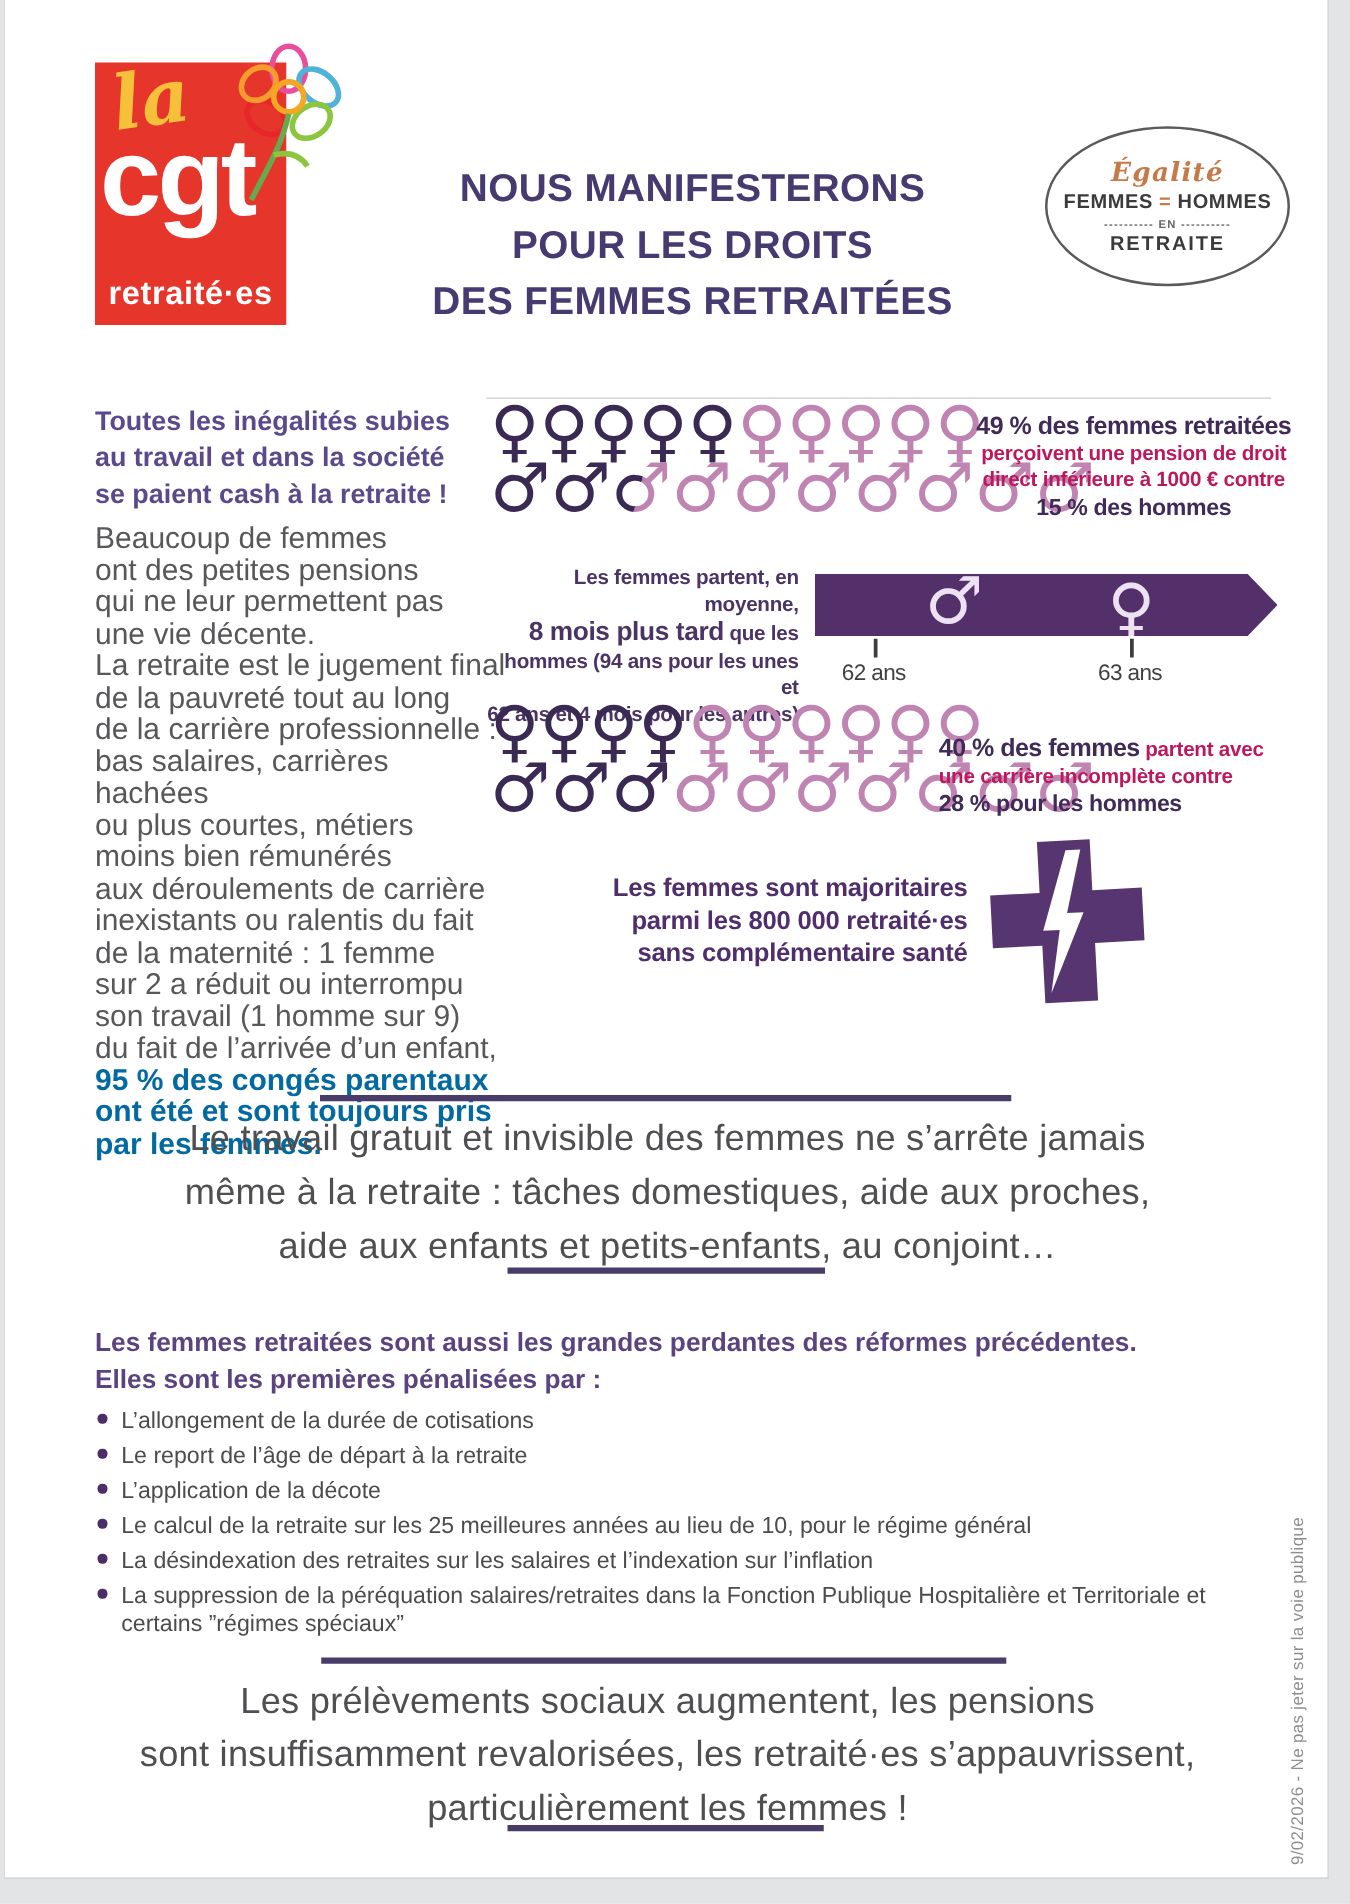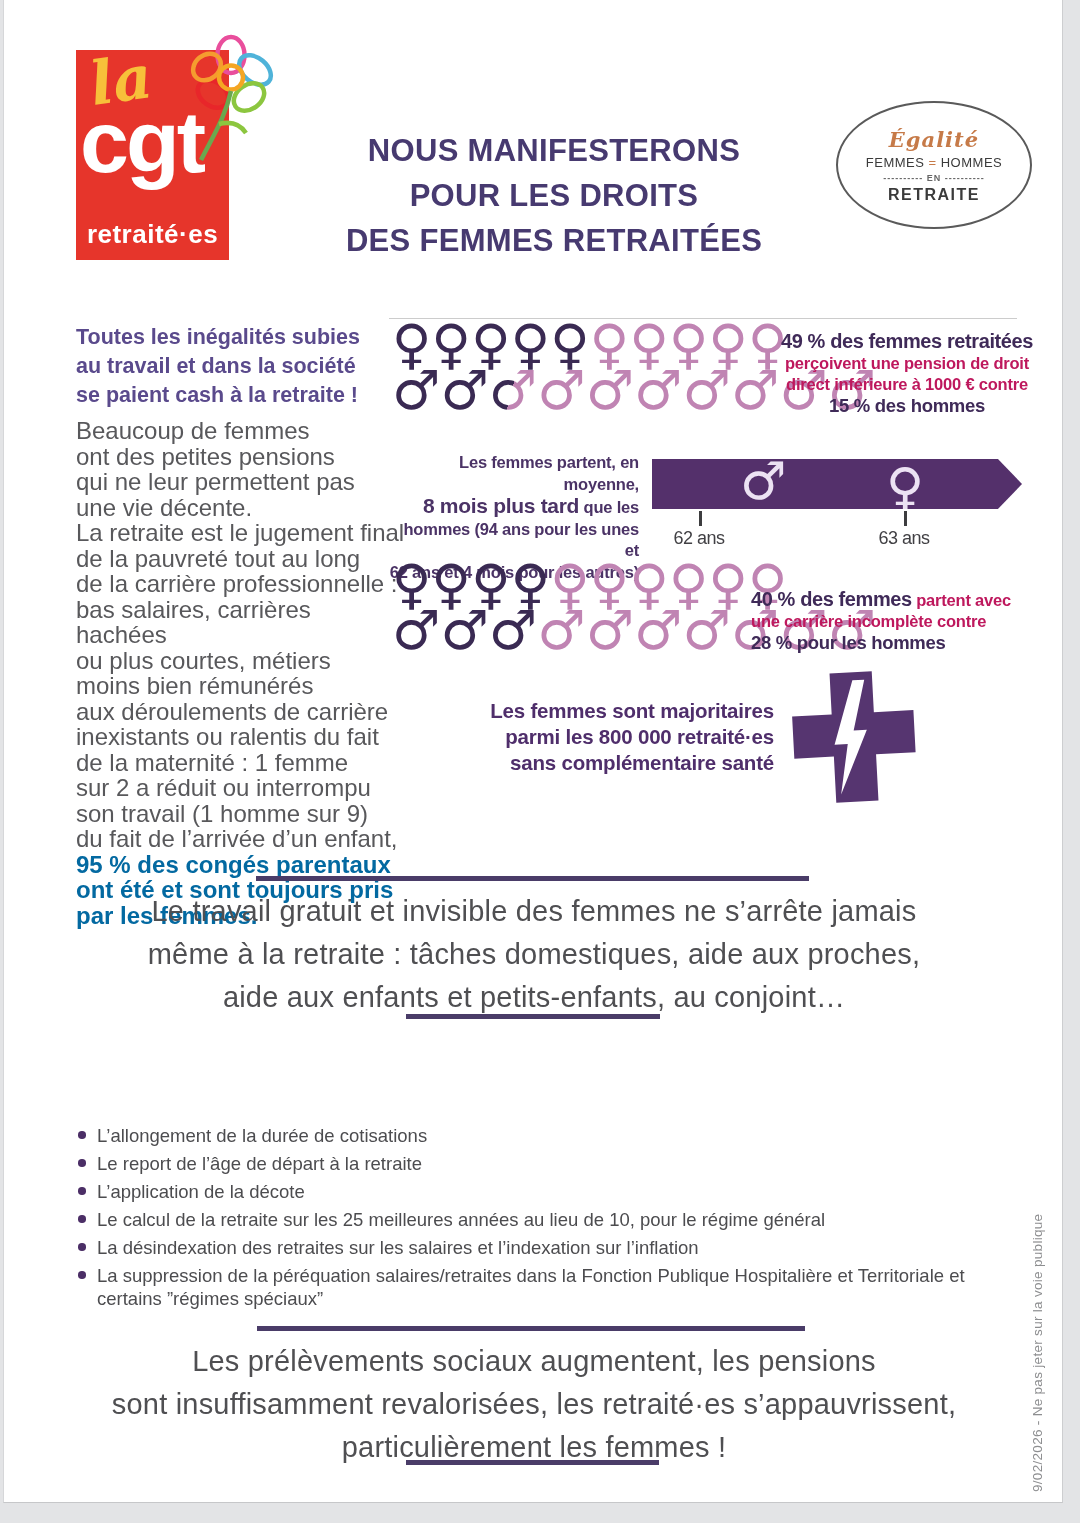--- a/index.html
+++ b/index.html
@@ -26,21 +26,21 @@
                 font-weight:800; color:var(--purple-dark); letter-spacing:1px; }
   #subtitle { left:250px; top:128px; width:600px; text-align:center; font-size:31px;
               font-weight:700; line-height:45px; color:var(--purple-dark);
               white-space:pre-line; letter-spacing:0.3px; }
 
   #badge { left:832px; top:101px; width:196px; height:128px; border:2px solid #5a5a5a;
            border-radius:50%; display:flex; flex-direction:column; align-items:center;
            justify-content:center; gap:3px; background:#fff; }
   #badge-script { color:var(--orange); font-size:21px; font-family:"DejaVu Serif", serif;
                   font-style:italic; font-weight:700; letter-spacing:1px; }
-  .badge-l1 { font-size:13px; font-weight:400; color:var(--badge-text); letter-spacing:0.5px; }
+  .badge-l1 { font-size:16px; font-weight:700; color:var(--badge-text); letter-spacing:0.5px; }
   .badge-eq { color:var(--orange); }
   .badge-l2 { font-size:9px; font-weight:700; color:#666; letter-spacing:1px; }
   .badge-l3 { font-size:16px; font-weight:700; color:var(--badge-text); letter-spacing:1.5px; }
 
   
   #left-heading { left:72px; top:323px; width:320px; font-size:21.5px; font-weight:700;
                   line-height:29px; color:var(--purple-heading); white-space:pre-line; }
   #left-body { left:72px; top:418px; width:330px; font-size:24px; line-height:25.5px;
                color:var(--text-grey); white-space:pre-line; }
   #left-body-bold { display:block; font-weight:700; color:#0369a1; white-space:pre-line; }
@@ -261,20 +261,22 @@
       <polygon points="51,10 35,58 45,58 38,96 60,48 50,48 60,10" fill="#ffffff"></polygon>
     </g>
   </svg>
 
   <div id="q1-rule-top" class="rule"></div>
   <div id="q1-text" class="abs">Le travail gratuit et invisible des femmes ne s’arrête jamais
 même à la retraite : tâches domestiques, aide aux proches,
 aide aux enfants et petits-enfants, au conjoint…</div>
   <div id="q1-rule-bottom" class="rule"></div>
 
+  <div id="reforms-heading" class="abs">Les femmes retraitées sont aussi les grandes perdantes des réformes précédentes.
+Elles sont les premières pénalisées par :</div>
   <ul id="reforms-list" class="abs">
       <li>L’allongement de la durée de cotisations</li>
       <li>Le report de l’âge de départ à la retraite</li>
       <li>L’application de la décote</li>
       <li>Le calcul de la retraite sur les 25 meilleures années au lieu de 10, pour le régime général</li>
       <li>La désindexation des retraites sur les salaires et l’indexation sur l’inflation</li>
       <li>La suppression de la péréquation salaires/retraites dans la Fonction Publique Hospitalière et Territoriale et certains ”régimes spéciaux”</li>
     </ul>
 
   <div id="q2-rule-top" class="rule"></div>

